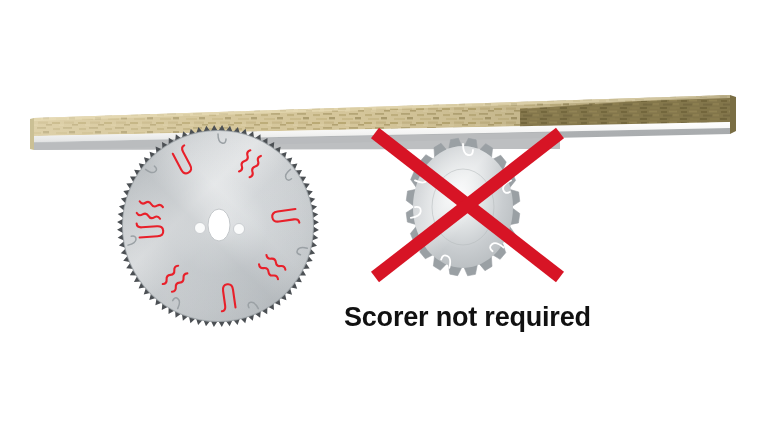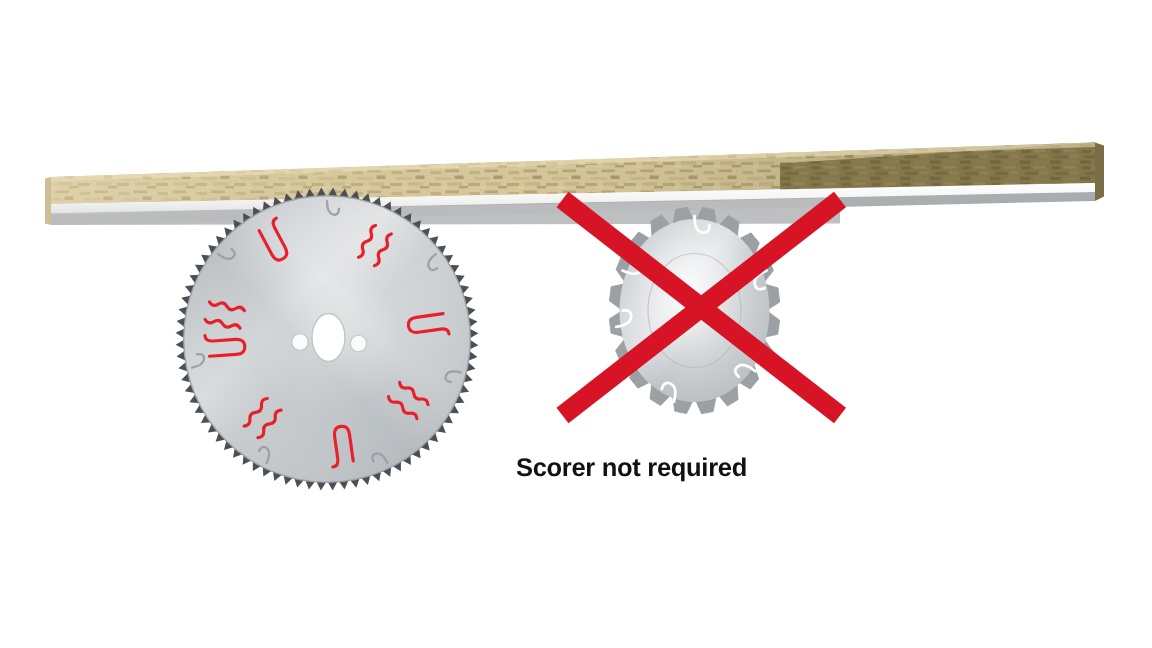--- a/index.html
+++ b/index.html
@@ -25,21 +25,21 @@
     top: 0;
     width: 768px;
     height: 432px;
     display: block;
   }
   #caption {
     position: absolute;
     left: 344px;
     top: 303px;
     font-family: "Liberation Sans", sans-serif;
-    font-size: 17px;
+    font-size: 27px;
     font-weight: bold;
     letter-spacing: -0.2px;
     color: #111111;
     white-space: nowrap;
     line-height: 1.1;
   }
 </style>
 </head>
 <body>
 

